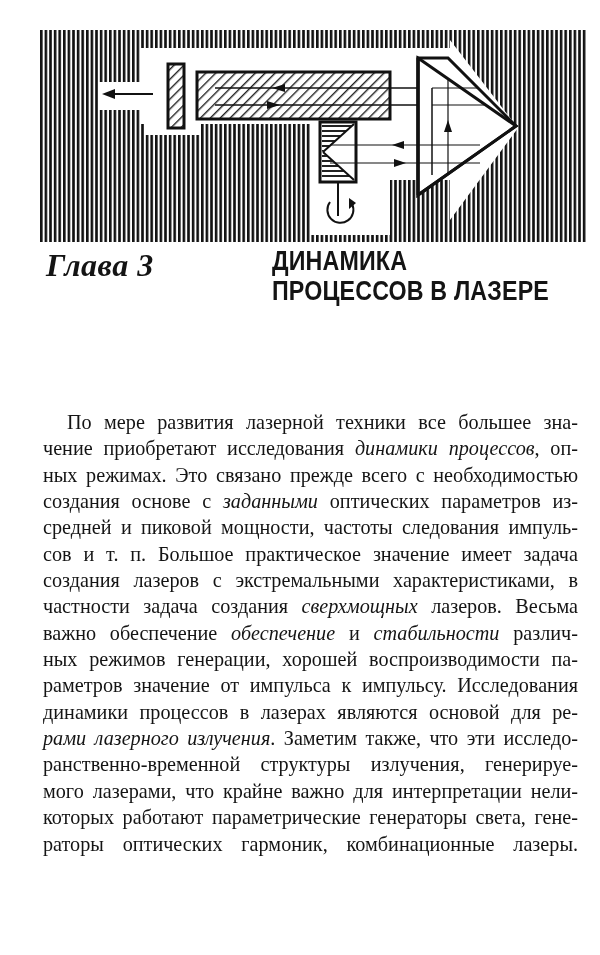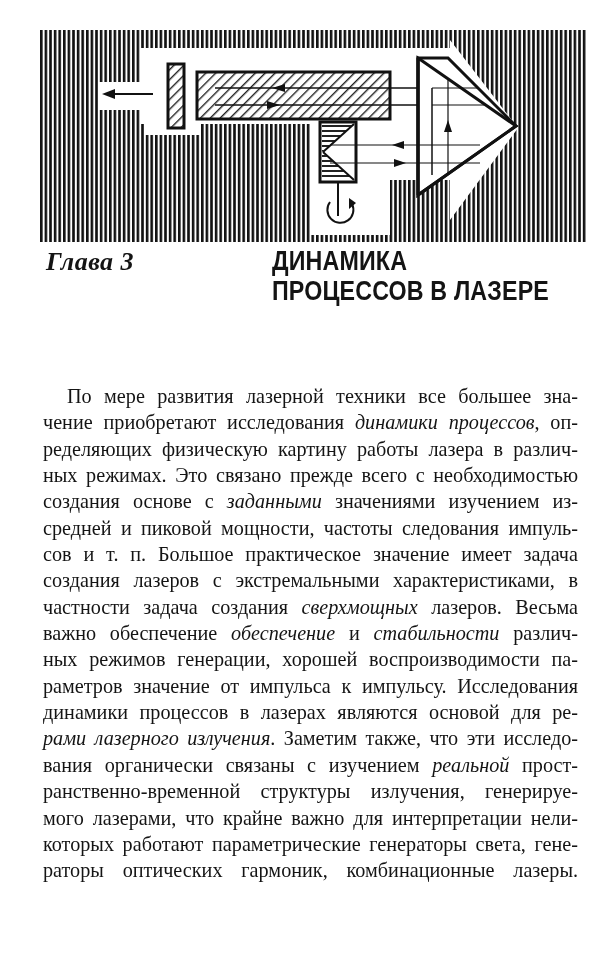--- a/index.html
+++ b/index.html
@@ -3,35 +3,35 @@
 <meta charset="utf-8">
 <style>
   html, body { margin: 0; padding: 0; }
   body {
     width: 600px; height: 955px; background: #ffffff; position: relative; overflow: hidden;
     font-family: "Liberation Serif", "DejaVu Serif", serif; color: #141414;
   }
   .figure { position: absolute; left: 40px; top: 30px; width: 546px; height: 212px; }
   .figure svg { display: block; }
   .chapter-label {
-    position: absolute; left: 46px; top: 247px; font-size: 26px; font-style: italic; font-weight: bold;
+    position: absolute; left: 46px; top: 247px; font-size: 32px; font-style: italic; font-weight: bold;
     letter-spacing: 0.5px;
   }
   .chapter-title {
     position: absolute; left: 272px; top: 246px; font-size: 27px; font-weight: bold; line-height: 30px;
     font-family: "Liberation Sans Narrow", "Liberation Sans", sans-serif; transform: scaleX(0.86); transform-origin: left top;
     letter-spacing: 0.2px;
   }
   .chapter-title .line { display: block; white-space: nowrap; }
   .body-text {
     position: absolute; left: 43px; top: 383px; width: 535px;
     font-size: 20.2px; line-height: 26.35px;
   }
   .body-text .ln { display: block; white-space: nowrap; text-align: justify; text-align-last: justify; height: 26.35px; }
-  .body-text .ln.indent { padding-left: 24px; }
+  .body-text .ln.indent { padding-left: 24px; margin-top: 26px; }
   .body-text i { }
 </style>
 </head>
 <body>
 
 <div class="figure">
   <svg width="546" height="212" viewBox="0 0 546 212" xmlns="http://www.w3.org/2000/svg">
     <defs>
       <pattern id="vstripes" width="4.6" height="10" patternUnits="userSpaceOnUse">
         <rect x="0" y="0" width="2.6" height="10" fill="#111"></rect>
@@ -87,30 +87,28 @@
 
 <div class="chapter-label">Глава 3</div>
 <div class="chapter-title">
   <span class="line">ДИНАМИКА</span>
   <span class="line">ПРОЦЕССОВ В ЛАЗЕРЕ</span>
 </div>
 
 <div class="body-text" id="body-text">
     <span class="ln indent"><span>По мере развития лазерной техники все большее зна-</span></span>
     <span class="ln"><span>чение приобретают  исследования </span><i>динамики процессов</i><span>, оп-</span></span>
-    <span class="ln"><span>ределяющих физическую картину работы лазера в различ-</span></span>
     <span class="ln"><span>ных режимах. Это связано прежде всего с необходимостью</span></span>
-    <span class="ln"><span>создания основе с </span><i>заданными</i><span> значениями изучением из-</span></span>
+    <span class="ln"><span>создания основе с </span><i>заданными</i><span> оптических параметров из-</span></span>
     <span class="ln"><span>средней и пиковой  мощности, частоты следования импуль-</span></span>
     <span class="ln"><span>сов и т. п. Большое практическое значение имеет задача</span></span>
     <span class="ln"><span>создания лазеров с экстремальными характеристиками, в</span></span>
     <span class="ln"><span>частности задача создания </span><i>сверхмощных</i><span> лазеров. Весьма</span></span>
     <span class="ln"><span>важно обеспечение </span><i>обеспечение</i><span> и </span><i>стабильности</i><span> различ-</span></span>
     <span class="ln"><span>ных режимов генерации, хорошей воспроизводимости па-</span></span>
     <span class="ln"><span>раметров значение от импульса к импульсу. Исследования</span></span>
     <span class="ln"><span>динамики процессов  в  лазерах  являются основой для ре-</span></span>
     <span class="ln"><i>рами лазерного излучения</i><span>. Заметим также, что эти исследо-</span></span>
-    <span class="ln"><span>вания органически связаны с изучением </span><i>реальной</i><span> прост-</span></span>
     <span class="ln"><span>ранственно-временной  структуры  излучения,  генерируе-</span></span>
     <span class="ln"><span>мого лазерами, что крайне важно для интерпретации нели-</span></span>
     <span class="ln"><span>которых работают параметрические генераторы света, гене-</span></span>
     <span class="ln"><span>раторы  оптических  гармоник,  комбинационные  лазеры.</span></span>
   </div>
 
 </body></html>

